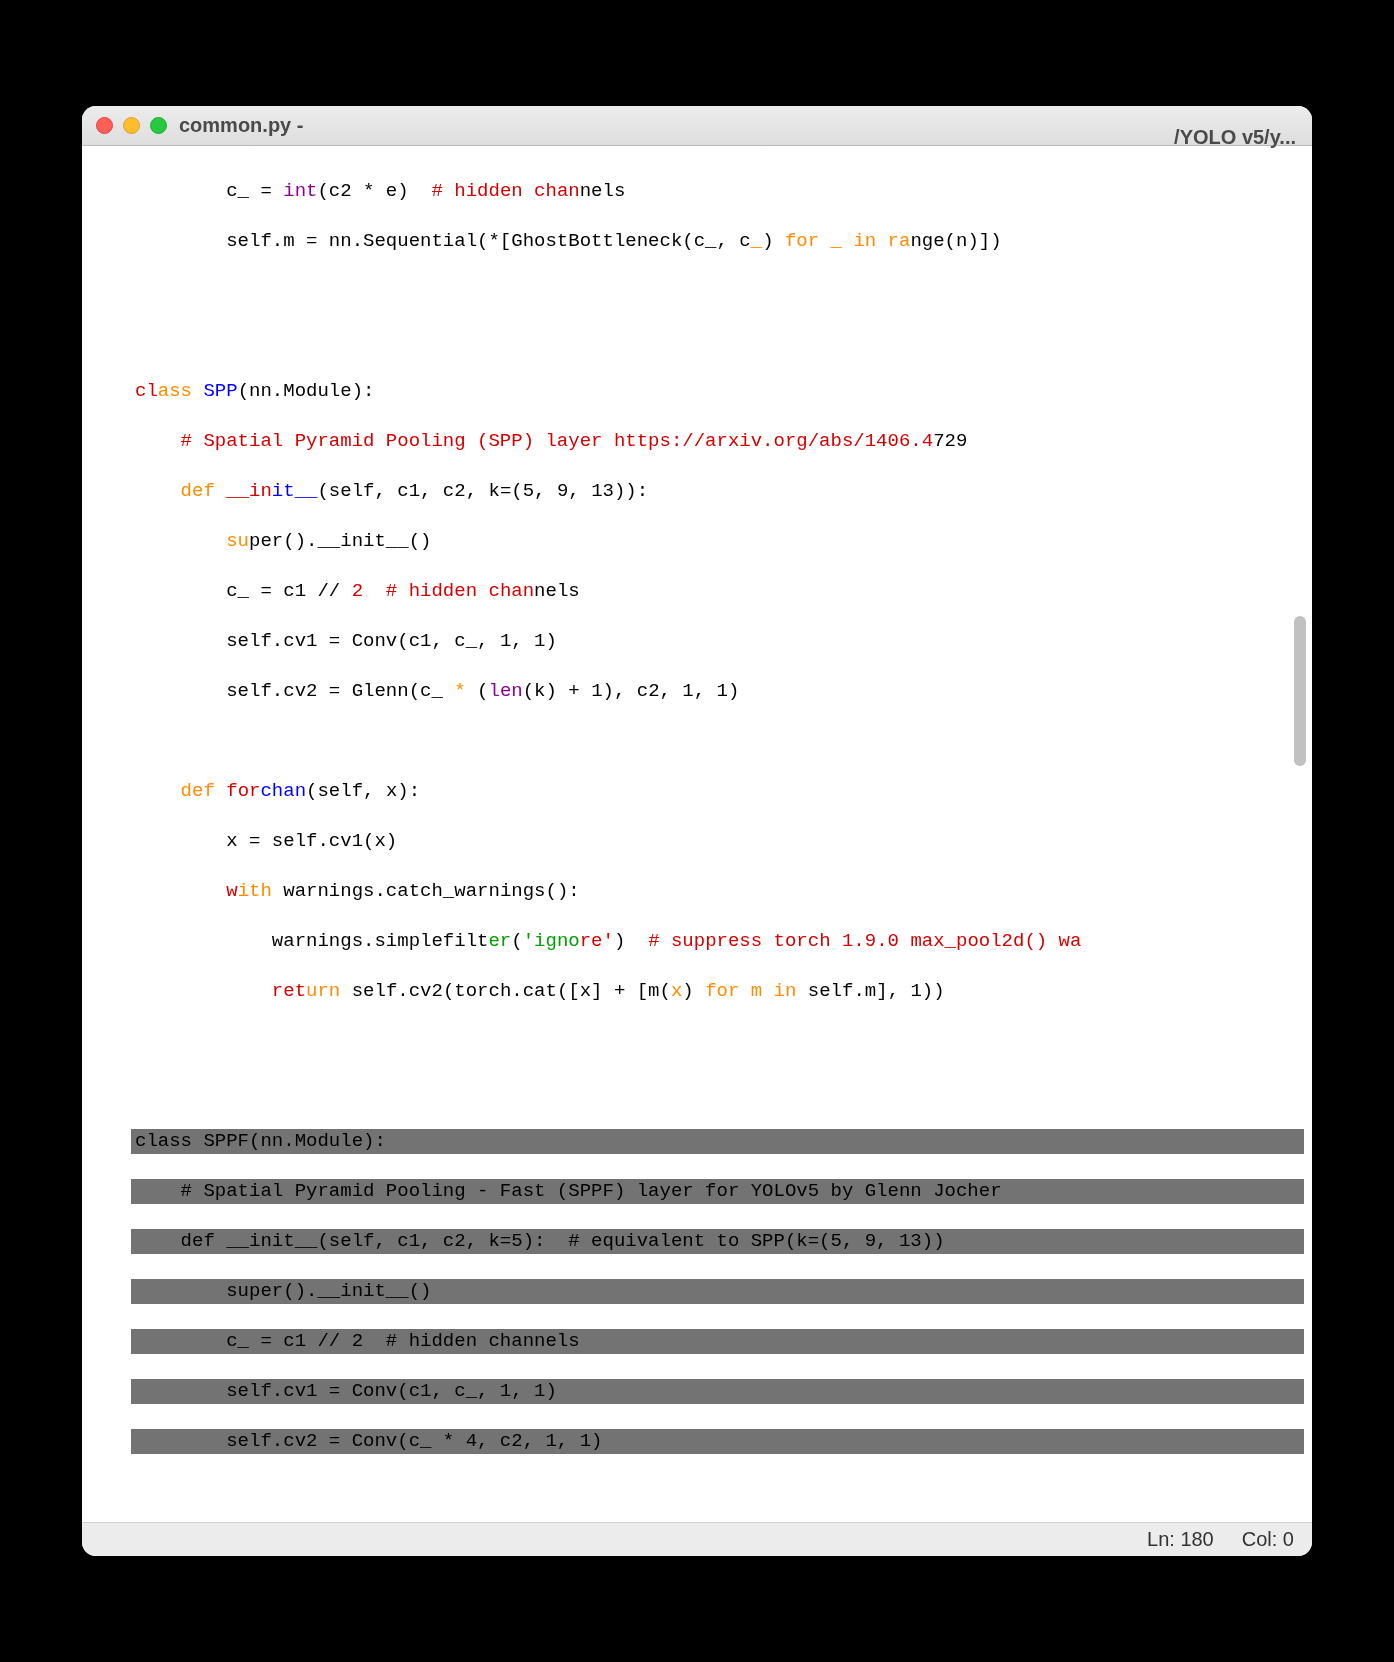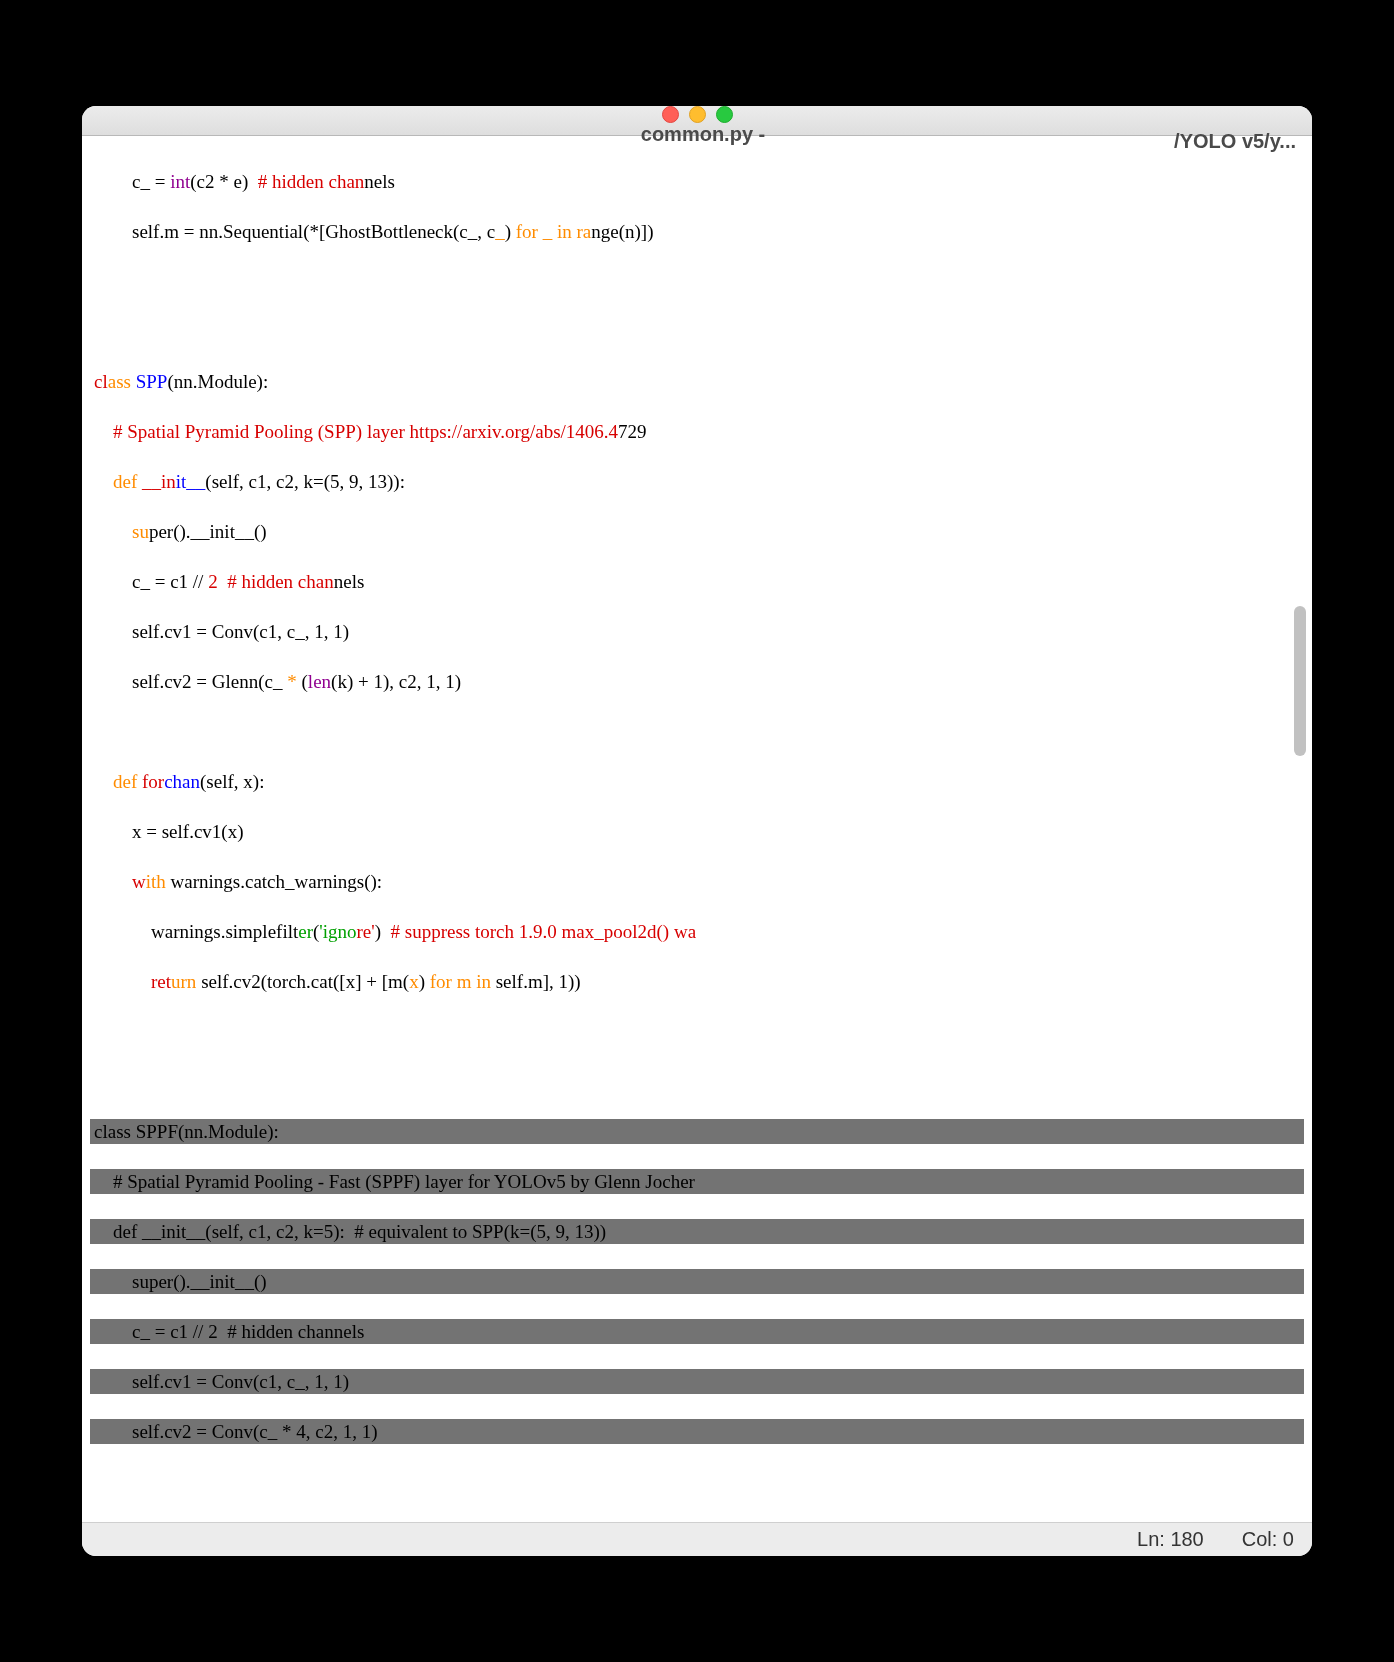--- a/index.html
+++ b/index.html
@@ -17,29 +17,28 @@
     height: 1450px;
     background: #fff;
     border-radius: 14px;
     box-shadow: 0 30px 80px rgba(0,0,0,0.6);
     overflow: hidden;
     display: flex;
     flex-direction: column;
     position: relative;
   }
   .titlebar {
-    height: 30px;
+    height: 40px;
     background: linear-gradient(#ececec, #dedede);
     border-bottom: 1px solid #b8b8b8;
     display: flex;
     align-items: center;
     padding: 0 14px;
     position: relative;
     font-family: -apple-system, "Helvetica Neue", Arial, sans-serif;
-    flex-direction: column;
   }
   .traffic {
     display: flex;
     gap: 10px;
     align-items: center;
   }
   .traffic span {
     width: 17px; height: 17px; border-radius: 50%;
     display: inline-block;
   }
@@ -69,21 +68,22 @@
   }
   .editor {
     position: absolute;
     inset: 0;
     overflow: hidden;
     font-size: 19px;
     line-height: 25px;
     white-space: pre;
     padding: 8px 8px 0 8px;
     color: #000;
-    font-family: Liberation Serif, serif;
+    font-family: Liberation Mono, monospace;
+    margin-left: 41px;
   }
   .editor .line { min-height: 25px; padding-left: 4px; }
   .editor .sel { background: #737373; }
   
   .kw   { color: #ff8c00; } 
   .def  { color: #0000ff; }
   .str  { color: #00a000; } 
   .cmt  { color: #d70000; }
   .bltn { color: #900090; } 
 
@@ -104,21 +104,21 @@
     border-radius: 6px;
   }
   .statusbar {
     height: 34px;
     background: #ececec;
     border-top: 1px solid #cfcfcf;
     display: flex;
     justify-content: flex-end;
     align-items: center;
     padding: 0 18px;
-    gap: 38px;
+    gap: 28px;
     font-family: -apple-system, "Helvetica Neue", Arial, sans-serif;
     font-size: 20px;
     color: #333;
   }
 </style>
 </head>
 <body>
 
 <div class="window">
 

